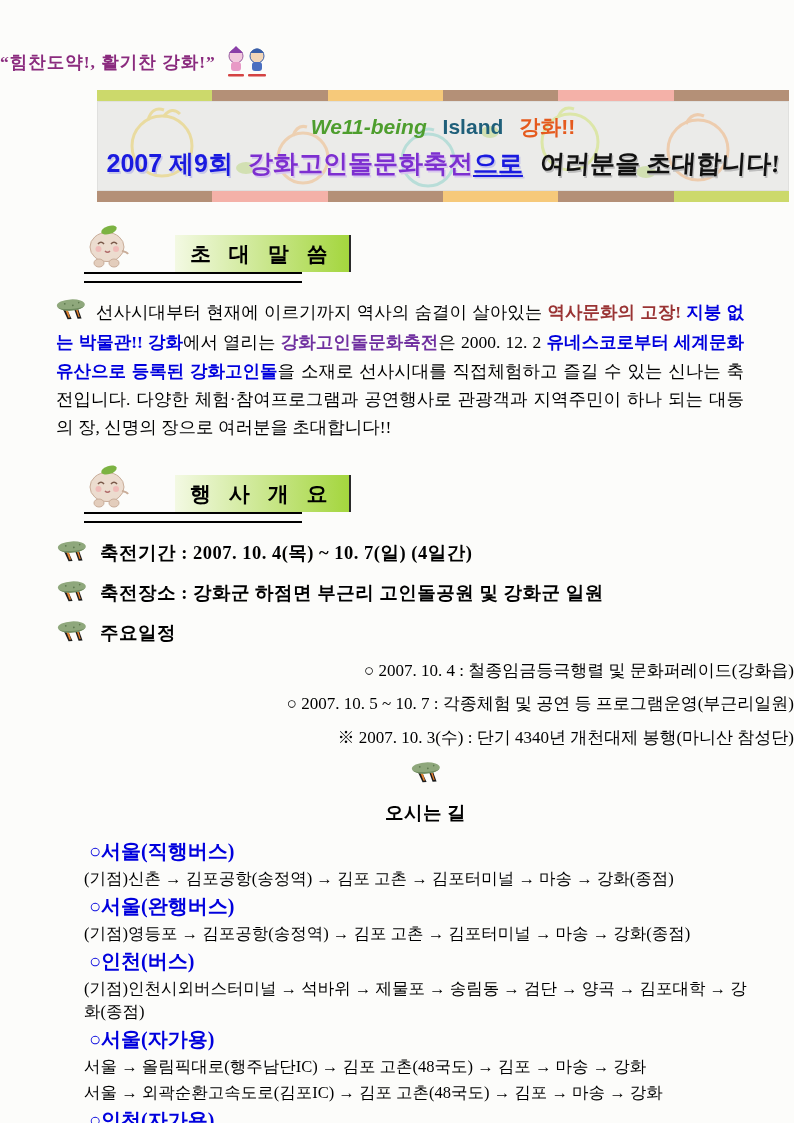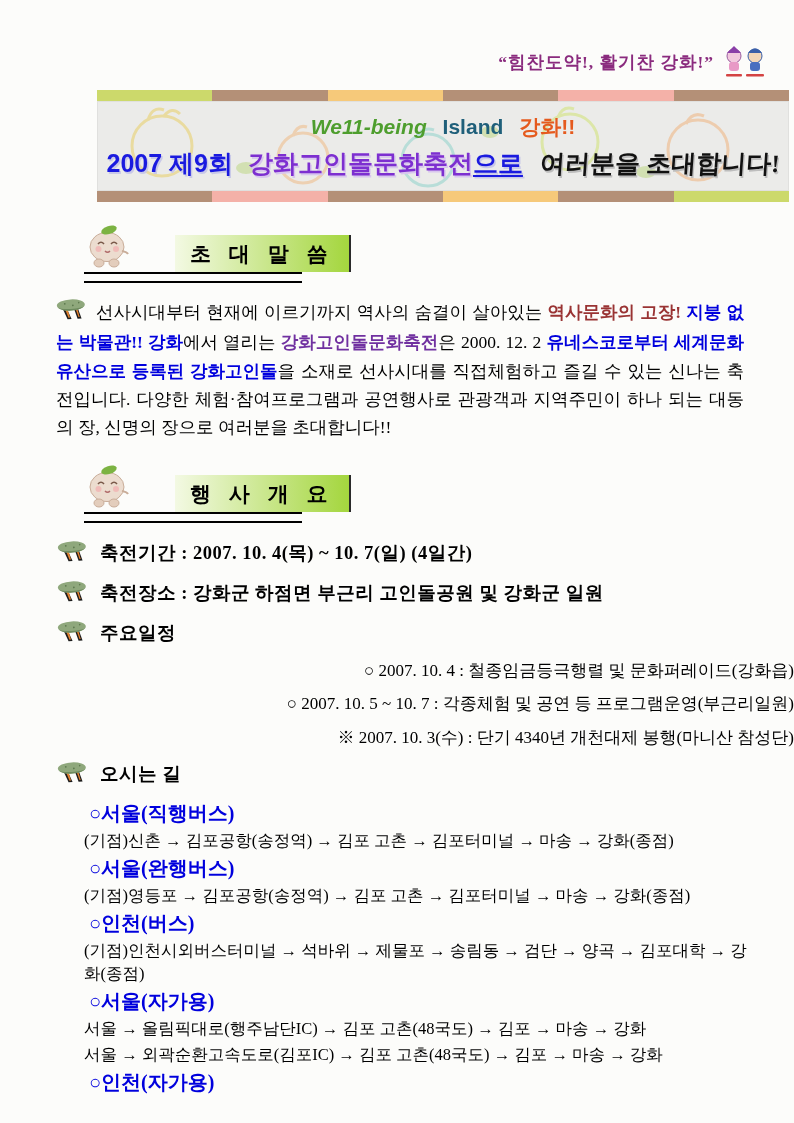--- a/index.html
+++ b/index.html
@@ -2,21 +2,21 @@
 <html style="--page-bg: #fcfcfa; --slogan: #8a2b7e; --blue: #0000dd; --purple: #7030a0; --redbrown: #993333; --box-green-start: #f3f9e3; --box-green-end: #a4d63e; --stripe-green: #ccd96b; --stripe-tan: #b49077; --stripe-yellow: #f6c97a; --stripe-pink: #f4b1a8; --banner-bg: #ebebe9; --wellbeing: #4e9e2e; --island: #1f5f7a; --ganghwa-orange: #e55a1e; --line2-blue: #1a1adf; --line2-purple: #7d2fd0;"><head>
 <meta charset="utf-8">
 <style>
   html,body{margin:0;padding:0;background:#ffffff;}
   .page{
     position:relative;width:794px;height:1123px;overflow:hidden;
     background:var(--page-bg,#fcfcfa);
     font-family:"Liberation Serif","DejaVu Serif",serif;color:#000;
   }
   
-  .slogan-row{display:flex;justify-content:flex-end;align-items:center;gap:8px;
+  .slogan-row{display:flex;justify-content:flex-start;align-items:center;gap:8px;
     margin:44px 26px 0 0;}
   .slogan{color:var(--slogan,#8a2b7e);font-weight:bold;font-size:17.5px;letter-spacing:1px;}
   .mascots svg{display:block;}
   
   .banner{width:692px;margin:10px 0 0 85px;padding-left:12px;}
   .stripe{display:flex;height:11px;}
   .stripe span{flex:1;}
   .s-green{background:var(--stripe-green,#ccd96b);}
   .s-tan{background:var(--stripe-tan,#b49077);}
   .s-yellow{background:var(--stripe-yellow,#f6c97a);}
@@ -53,21 +53,21 @@
   .seg-normal{color:#000;}
   .seg-red-bold{color:var(--redbrown,#993333);font-weight:bold;}
   .seg-blue-bold{color:var(--blue,#0000dd);font-weight:bold;}
   .seg-purple-bold{color:var(--purple,#7030a0);font-weight:bold;}
   
   .ov-list{margin:16px 0 0 57px;}
   .ov-row{display:flex;align-items:center;gap:13px;margin-bottom:13px;}
   .ov-text{font-weight:bold;font-size:18.5px;letter-spacing:.5px;}
   .ov-sub{margin:0 0 9px 47px;font-size:17px;line-height:1.45;text-align:right;}
   
-  .dir-heading{margin-top:4px;}
+  .dir-heading{margin-top:4px;flex-direction:column;}
   .dir-list{margin:2px 40px 0 80px;}
   .dir-label{color:var(--blue,#0000dd);font-weight:bold;font-size:20px;margin:3px 0 2px 9px;}
   .dir-route{font-size:16.5px;line-height:1.4;margin:0 0 3px 4px;}
 </style>
 </head>
 <body>
 
 <div class="page">
 
   <div class="slogan-row">

